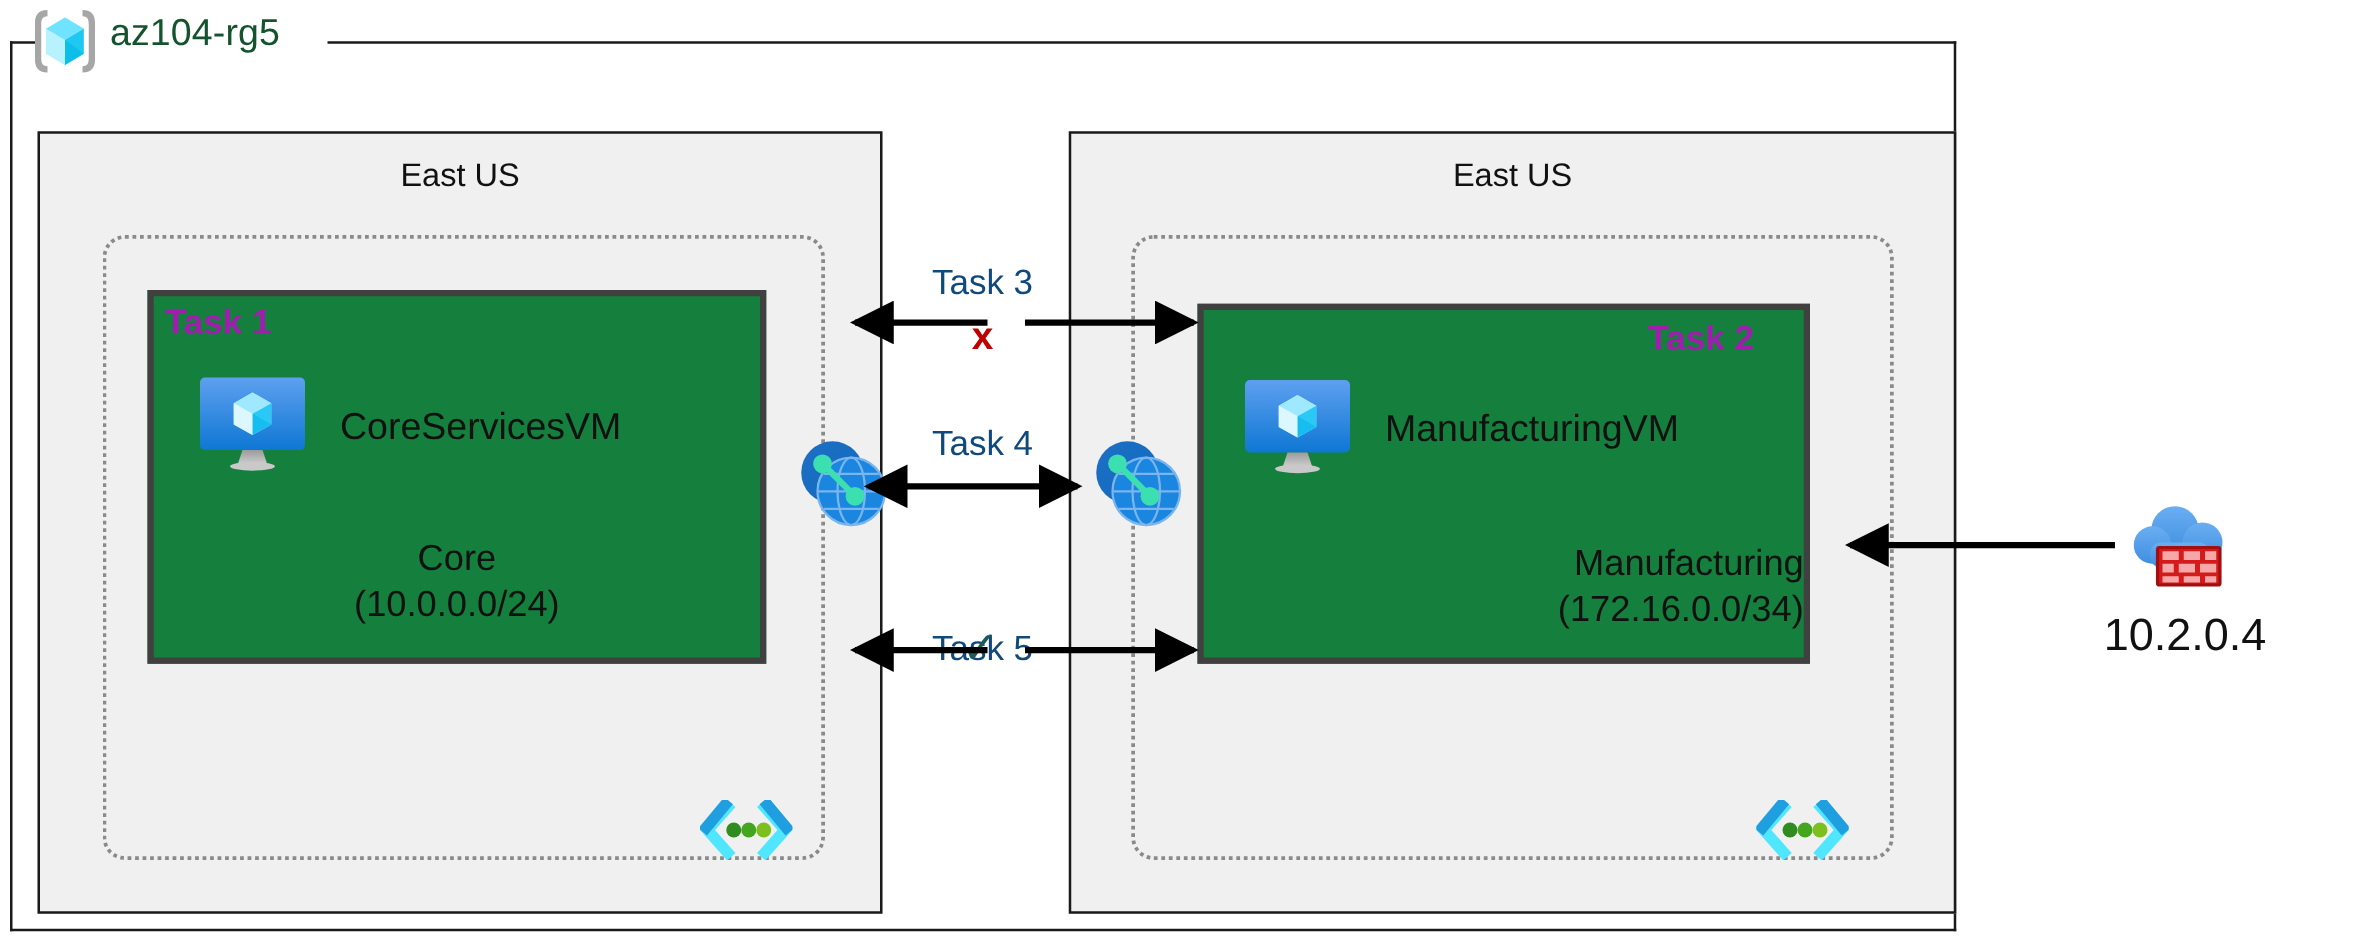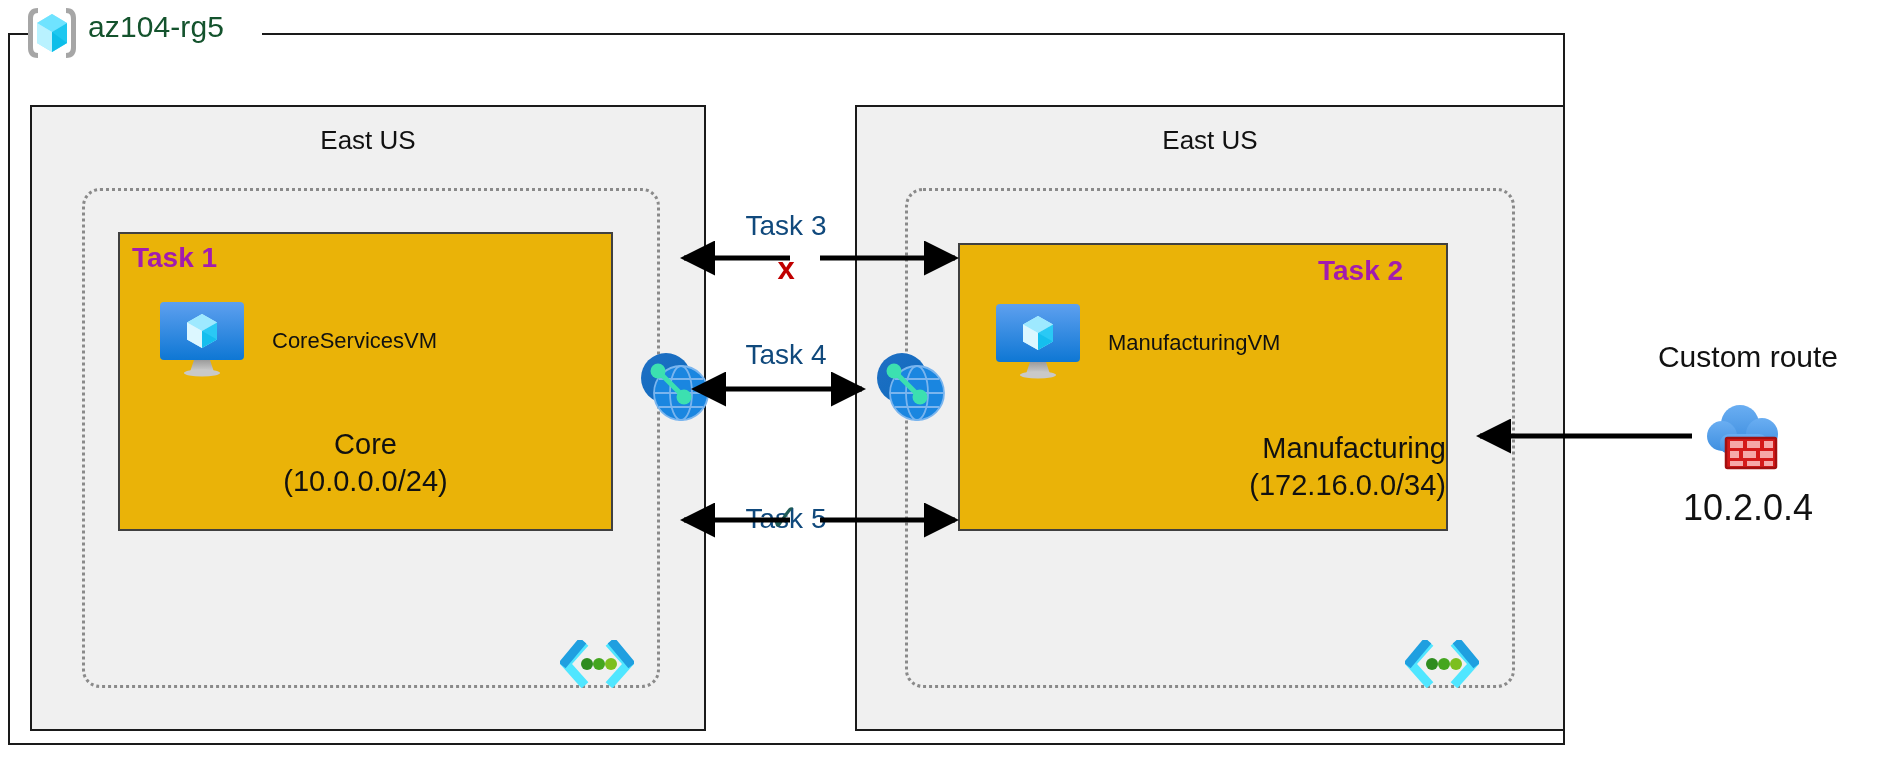--- a/index.html
+++ b/index.html
@@ -73,22 +73,22 @@
     border: 3px dotted #8a8a8a;
     border-radius: 18px;
     background: transparent;
   }
   #vnet-left  { left: 82px;  top: 188px; width: 578px; height: 500px; }
   #vnet-right { left: 905px; top: 188px; width: 610px; height: 500px; }
 
   
   .subnet-box {
     position: absolute;
-    background: #eab308;
-    border: 2px solid #404040;
+    background: #15803d;
+    border: 5px solid #404040;
   }
   #subnet-left  { left: 118px; top: 232px; width: 495px; height: 299px; }
   #subnet-right { left: 958px; top: 243px; width: 490px; height: 288px; }
 
   .task-tag {
     position: absolute;
     font-size: 28px;
     font-weight: bold;
     color: #a21caf;
     white-space: nowrap;
@@ -97,21 +97,21 @@
   #task2-tag { left: 1318px; top: 255px; }
 
   .vm-row {
     position: absolute;
     display: flex;
     align-items: center;
   }
   #vm-row-left  { left: 158px; top: 300px; }
   #vm-row-right { left: 994px; top: 302px; }
   .vm-name {
-    font-size: 22px;
+    font-size: 30px;
     color: #111111;
     margin-left: 26px;
     white-space: nowrap;
   }
 
   .subnet-label {
     position: absolute;
     left: 0; right: 0;
     text-align: center;
     font-size: 29px;
@@ -416,21 +416,20 @@
     <g>
       <line x1="790" y1="520" x2="684" y2="520" stroke="#000000" stroke-width="5" marker-end="url(#arrowhead)"></line>
       <line x1="820" y1="520" x2="955" y2="520" stroke="#000000" stroke-width="5" marker-end="url(#arrowhead)"></line>
     </g>
 
     <g>
       <line x1="1692" y1="436" x2="1480" y2="436" stroke="#000000" stroke-width="5" marker-end="url(#arrowhead)"></line>
     </g>
   </svg>
 
-  <div id="task6-sub">Custom route</div>
 
   <div id="firewall-icon">
     <svg width="96" height="76" viewBox="0 0 96 76">
       <defs>
         <linearGradient id="cloudgrad" x1="0" y1="0" x2="0" y2="1">
           <stop offset="0%" stop-color="#6aaef2"></stop>
           <stop offset="100%" stop-color="#3f8fe0"></stop>
         </linearGradient>
       </defs>
 

